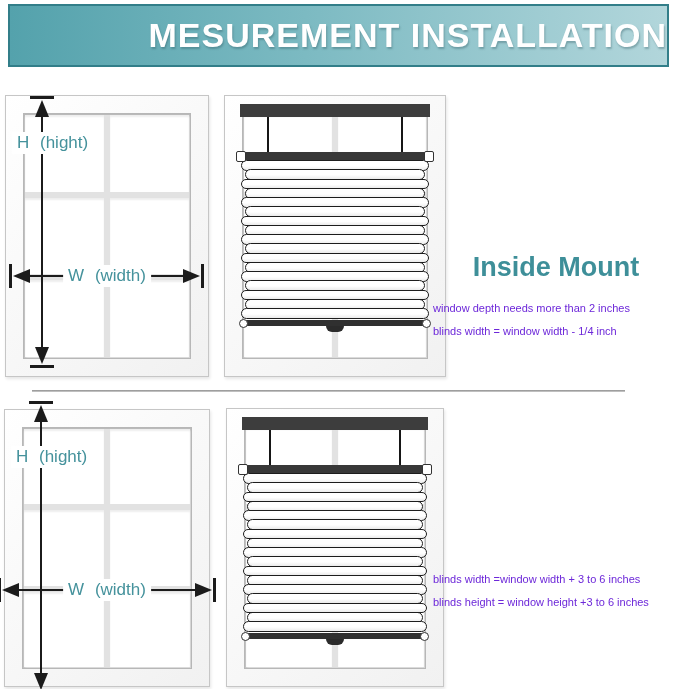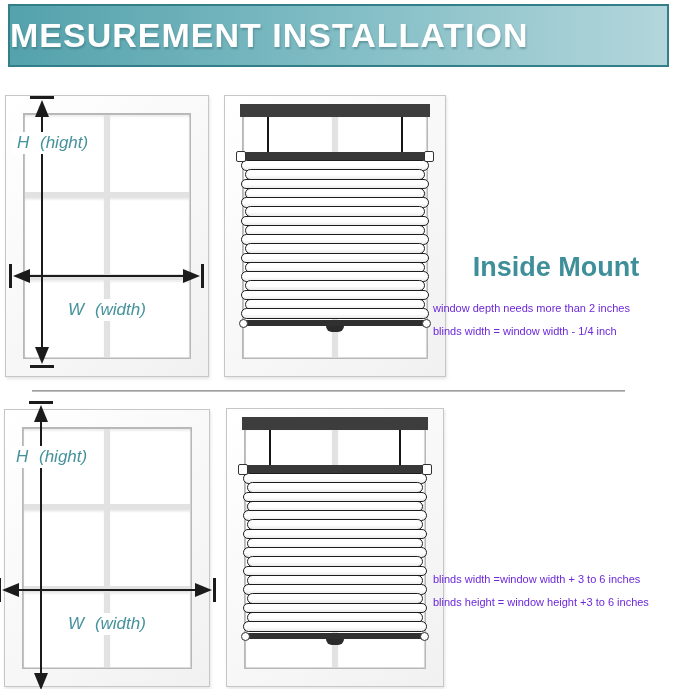--- a/index.html
+++ b/index.html
@@ -6,35 +6,34 @@
   .canvas {
     position:relative; width:679px; height:689px; background:#ffffff;
     font-family:"Liberation Sans", sans-serif; overflow:hidden;
   }
 
   
   .banner {
     position:absolute; left:8px; top:4px; width:657px; height:59px;
     background:linear-gradient(to right,#54a2ac 0%,#7cbac2 45%,#b2d6db 100%);
     border:2px solid #327e89;
-    display:flex; align-items:center; justify-content:flex-start;
+    display:flex; align-items:center; justify-content:flex-end;
   }
   .banner-title {
     color:#fff; font-size:34px; font-weight:800; letter-spacing:1px;
     text-shadow:1px 2px 2px rgba(40,80,88,.35);
     white-space:nowrap;
   }
 
   
   .window {
     position:absolute;
     background:linear-gradient(135deg,#ffffff 0%,#f1f1f1 100%);
     border:1px solid #c6c6c6;
     box-shadow:1px 2px 3px rgba(0,0,0,.10);
-    font-style:italic;
   }
   .glass {
     position:absolute; inset:17px;
     background:#dcdcdc; border:1px solid #b7b7b7;
     box-shadow:inset 1px 2px 3px rgba(0,0,0,.18);
   }
   .pane-grid {
     position:absolute; inset:1px; display:grid;
     grid-template-columns:1fr 1fr; grid-template-rows:1fr 1fr 1fr;
     gap:6px; background:#e2e2e2;
@@ -58,21 +57,21 @@
   .h-arrow .head-r { position:absolute; right:0; top:-7px; width:0; height:0;
     border-top:7px solid transparent; border-bottom:7px solid transparent; border-left:17px solid #1b1b1b; }
   .h-arrow .tbar-l { position:absolute; left:-4px; top:-12px; width:3px; height:24px; background:#1b1b1b; }
   .h-arrow .tbar-r { position:absolute; right:-4px; top:-12px; width:3px; height:24px; background:#1b1b1b; }
 
   .dim-label {
     position:absolute; z-index:6; color:#45929c; font-size:17px;
     background:#ffffff; padding:1px 5px; word-spacing:6px; white-space:nowrap;
   }
   .dim-label.h { left:6px; top:36px; }
-  .dim-label.w { left:50%; top:180px; transform:translate(-50%,-50%);margin-top:34px; }
+  .dim-label.w { left:50%; top:180px; transform:translate(-50%,-50%); }
 
   
   .mount-bar { position:absolute; top:8px; left:15px; right:15px; height:13px; background:#3d3d3d; z-index:3; }
   .cord { position:absolute; top:21px; width:2px; height:35px; background:#161616; z-index:3; }
   .cord.l { left:42px; } .cord.r { right:42px; }
   .top-rail { position:absolute; top:56px; left:13px; right:13px; height:8px; background:#383838; z-index:4; }
   .bracket { position:absolute; top:-1px; width:8px; height:9px; background:#fff; border:1px solid #333; border-radius:2px; }
   .bracket.l { left:-2px; } .bracket.r { right:-2px; }
   .pleats { position:absolute; top:64px; left:16px; right:16px; height:159px;
     display:flex; flex-direction:column; z-index:3; }

